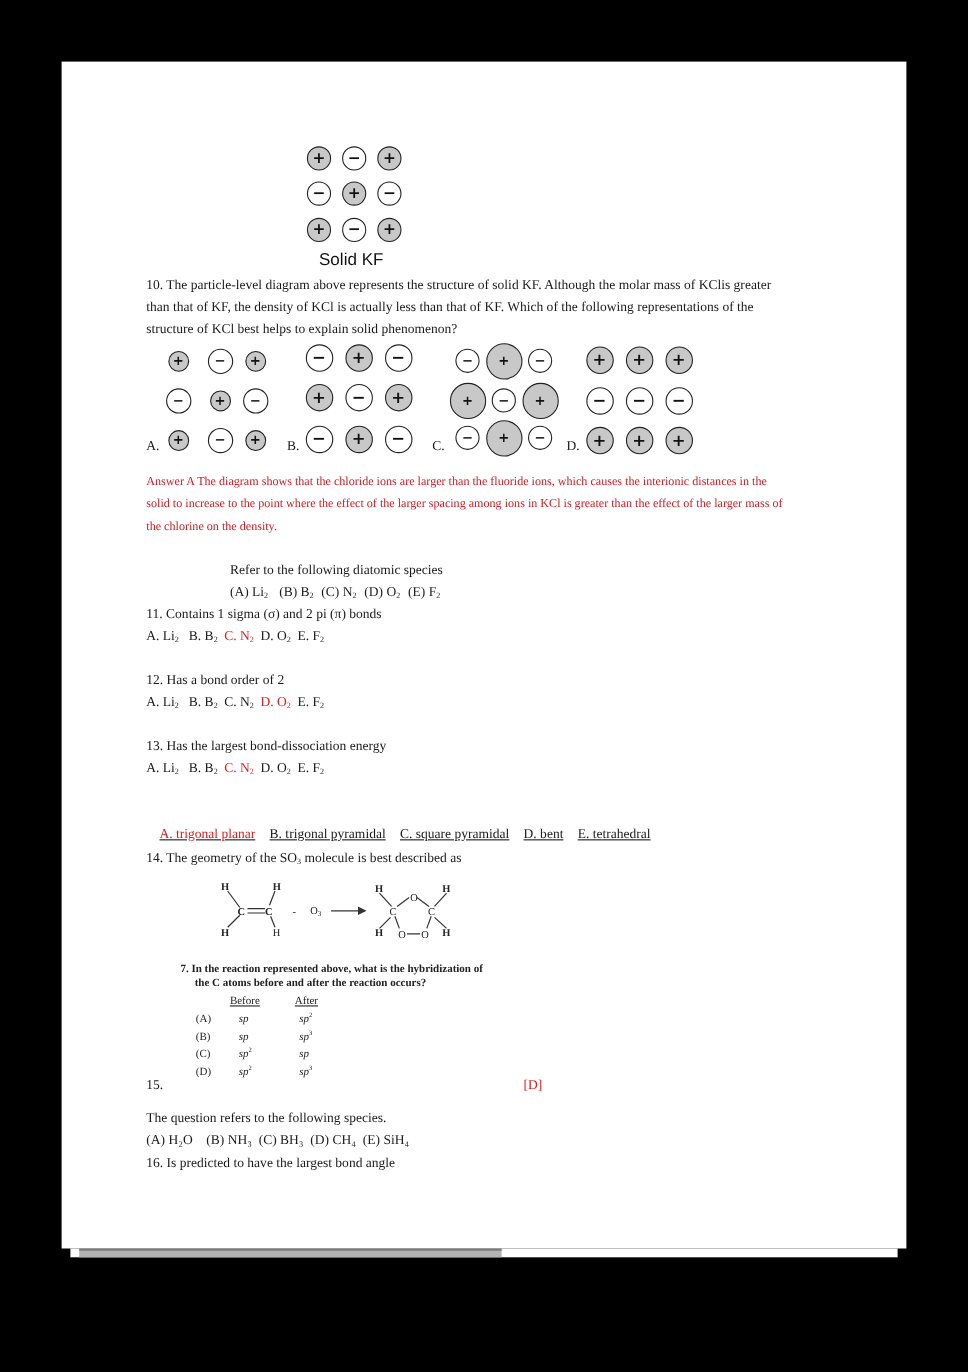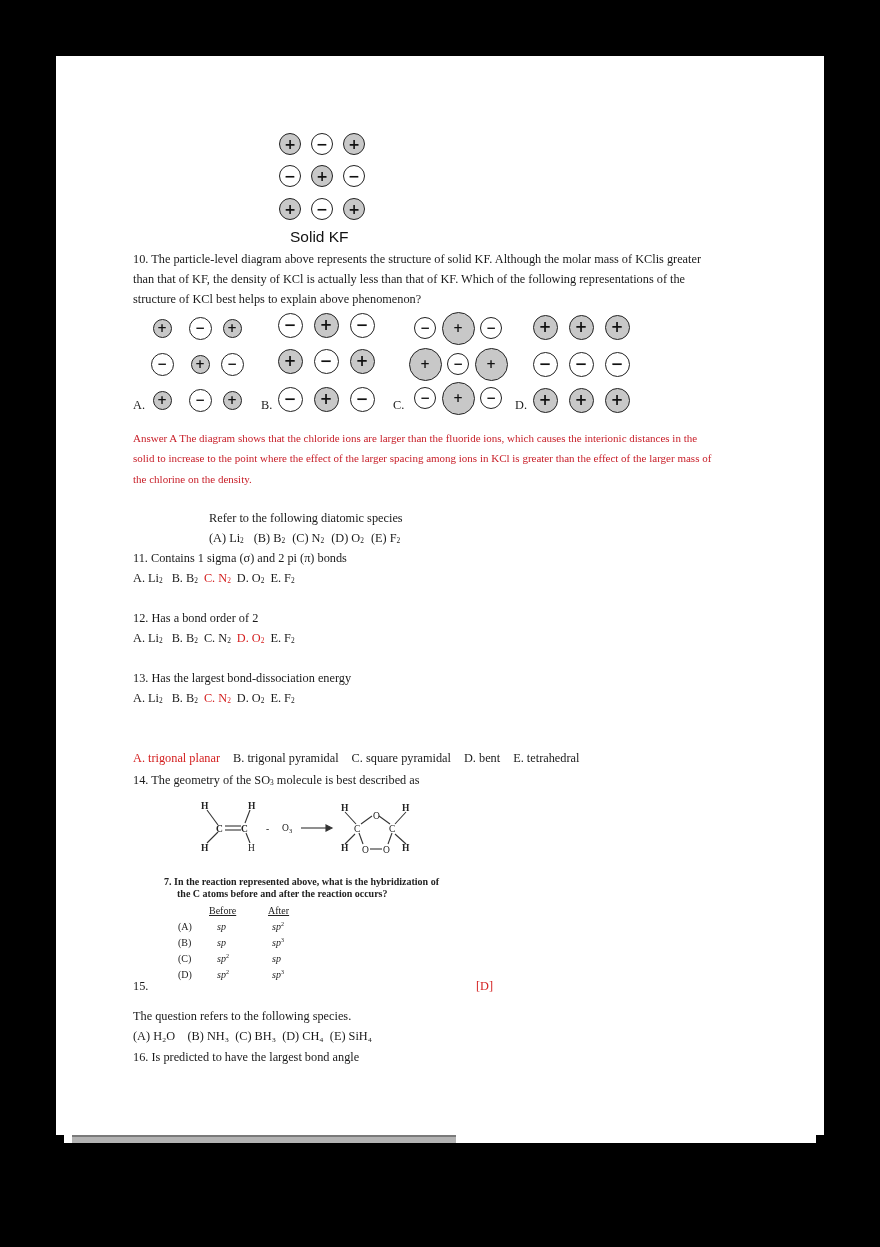--- a/index.html
+++ b/index.html
@@ -48,21 +48,21 @@
 <div class="page-foot"></div>
 <div class="scrollbar"></div>
 
 <div class="abs" style="left:277px;top:132px;width:95px;height:90px;">
   <div id="kf-grid"></div>
 </div>
 <div class="abs kf-label" style="left:290px;top:228px;">Solid KF</div>
 
 <div class="abs txt" style="left:133px;top:249px;text-align:center;">10. The particle-level diagram above represents the structure of solid KF. Although the molar mass of KClis greater</div>
 <div class="abs txt" style="left:133px;top:269px;">than that of KF, the density of KCl is actually less than that of KF. Which of the following representations of the</div>
-<div class="abs txt" style="left:133px;top:289px;">structure of KCl best helps to explain above phenomenon?</div>
+<div class="abs txt" style="left:133px;top:289px;">structure of KCl best helps to explain solid phenomenon?</div>
 
 <div id="q10-options"></div>
 
 <div class="abs ans" style="left:133px;top:428px;white-space:nowrap;">Answer A The diagram shows that the chloride ions are larger than the fluoride ions, which causes the interionic distances in the</div>
 <div class="abs ans" style="left:133px;top:448px;white-space:nowrap;">solid to increase to the point where the effect of the larger spacing among ions in KCl is greater than the effect of the larger mass of</div>
 <div class="abs ans" style="left:133px;top:469px;white-space:nowrap;">the chlorine on the density.</div>
 
 <div class="abs txt" style="left:209px;top:508px;">Refer to the following diatomic species</div>
 <div class="abs txt" style="left:209px;top:528px;" id="diatomic-species"><span style="margin-right: 10px;">(A) Li<sub>2</sub></span><span style="margin-right: 7px;">(B) B<sub>2</sub></span><span style="margin-right: 7px;">(C) N<sub>2</sub></span><span style="margin-right: 7px;">(D) O<sub>2</sub></span><span style="margin-right: 7px;">(E) F<sub>2</sub></span></div>
 
@@ -71,21 +71,21 @@
 
 <div class="abs txt" style="left:133px;top:608px;">12. Has a bond order of 2</div>
 <div class="abs txt" style="left:133px;top:628px;" id="q12-choices"><span style="margin-right: 9px;">A. Li<sub>2</sub></span><span style="margin-right: 6px;">B. B<sub>2</sub></span><span style="margin-right: 6px;">C. N<sub>2</sub></span><span class="red" style="margin-right: 6px;">D. O<sub>2</sub></span><span style="margin-right: 6px;">E. F<sub>2</sub></span></div>
 
 <div class="abs txt" style="left:133px;top:668px;">13. Has the largest bond-dissociation energy</div>
 <div class="abs txt" style="left:133px;top:688px;" id="q13-choices"><span style="margin-right: 9px;">A. Li<sub>2</sub></span><span style="margin-right: 6px;">B. B<sub>2</sub></span><span class="red" style="margin-right: 6px; margin-top: 33px;">C. N<sub>2</sub></span><span style="margin-right: 6px;">D. O<sub>2</sub></span><span style="margin-right: 6px;">E. F<sub>2</sub></span></div>
 
 <div class="abs txt" style="left:133px;top:770px;">
   <span>14. The geometry of the SO</span><sub>3</sub><span> molecule is best described as</span>
 </div>
-<div class="abs txt" style="left:133px;top:748px;" id="q14-choices"><span class="red" style="margin-right: 13px;">A. trigonal planar</span><span style="margin-right: 13px;">B. trigonal pyramidal</span><span style="margin-right: 13px;">C. square pyramidal</span><span style="margin-right: 13px;">D. bent</span><span style="margin-right: 13px;">E. tetrahedral</span></div>
+<div class="abs txt" style="left:145px;top:748px;text-decoration:underline;" id="q14-choices"><span class="red" style="margin-right: 13px;">A. trigonal planar</span><span style="margin-right: 13px;">B. trigonal pyramidal</span><span style="margin-right: 13px;">C. square pyramidal</span><span style="margin-right: 13px;">D. bent</span><span style="margin-right: 13px;">E. tetrahedral</span></div>
 
 <svg class="abs" style="left:190px;top:798px;" width="230" height="62" viewBox="0 0 230 62">
   <g stroke="#333" stroke-width="1.1" fill="none">
 
     <line x1="17" y1="12" x2="28" y2="27"></line>
     <line x1="17" y1="45" x2="28" y2="34"></line>
     <line x1="35" y1="28" x2="51" y2="28"></line>
     <line x1="35" y1="32" x2="51" y2="32"></line>
     <line x1="60" y1="12" x2="55" y2="25"></line>
     <line x1="60" y1="45" x2="56" y2="35"></line>

